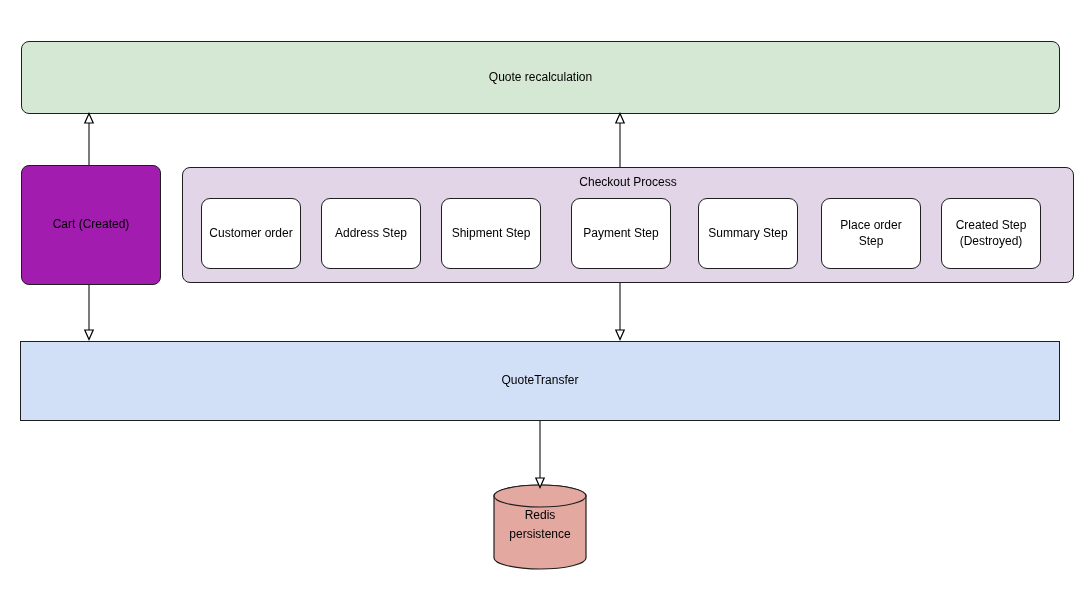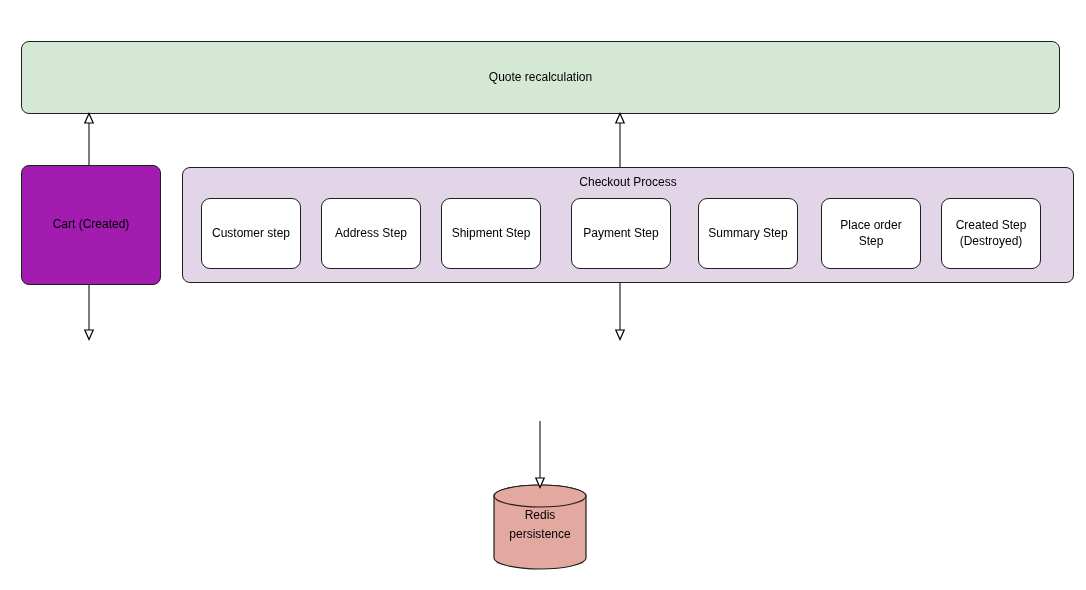--- a/index.html
+++ b/index.html
@@ -87,21 +87,21 @@
   </div>
 
   <div class="node rounded cart" style="background-color: #a21caf;">
     <span>Cart (Created)</span>
   </div>
 
   <div class="checkout" style="background-color: rgb(225, 213, 231);">
     <div class="checkout-title">Checkout Process</div>
 
     <div class="step step-1">
-      <span>Customer step</span>
+      <span>Customer order</span>
     </div>
     <div class="step step-2">
       <span>Address Step</span>
     </div>
     <div class="step step-3">
       <span>Shipment Step</span>
     </div>
     <div class="step step-4">
       <span>Payment Step</span>
     </div>
@@ -109,20 +109,23 @@
       <span>Summary Step</span>
     </div>
     <div class="step step-6">
       <span>Place order Step</span>
     </div>
     <div class="step step-7">
       <span>Created Step (Destroyed)</span>
     </div>
   </div>
 
+  <div class="node quote-transfer" style="background-color: rgb(210, 224, 247);">
+    <span>QuoteTransfer</span>
+  </div>
 
   <svg class="cylinder-wrap" viewBox="0 0 94 86" width="94" height="86">
     <path d="M1 12 A46 11 0 0 1 93 12 L93 74 A46 11 0 0 1 1 74 Z" stroke="#1f1f1f" stroke-width="1.2" fill="#e3a8a0"></path>
     <ellipse cx="47" cy="12" rx="46" ry="11" stroke="#1f1f1f" stroke-width="1.2" fill="#e3a8a0"></ellipse>
   </svg>
   <div class="cylinder-label">
     <span>Redis persistence</span>
   </div>
 
   <svg class="edge" style="left:81px; top:112px;" width="16" height="54">

